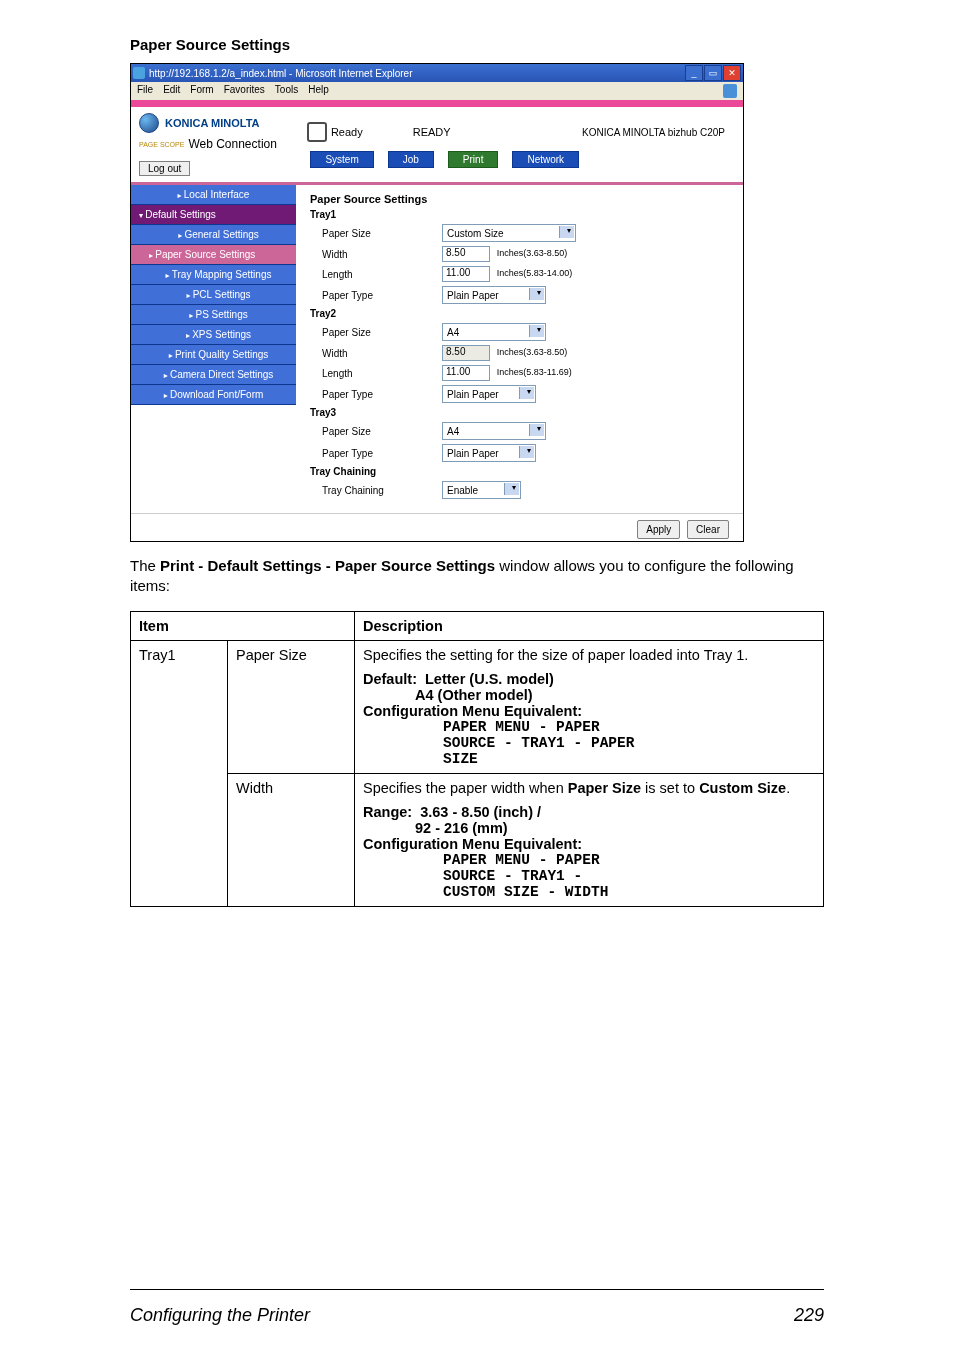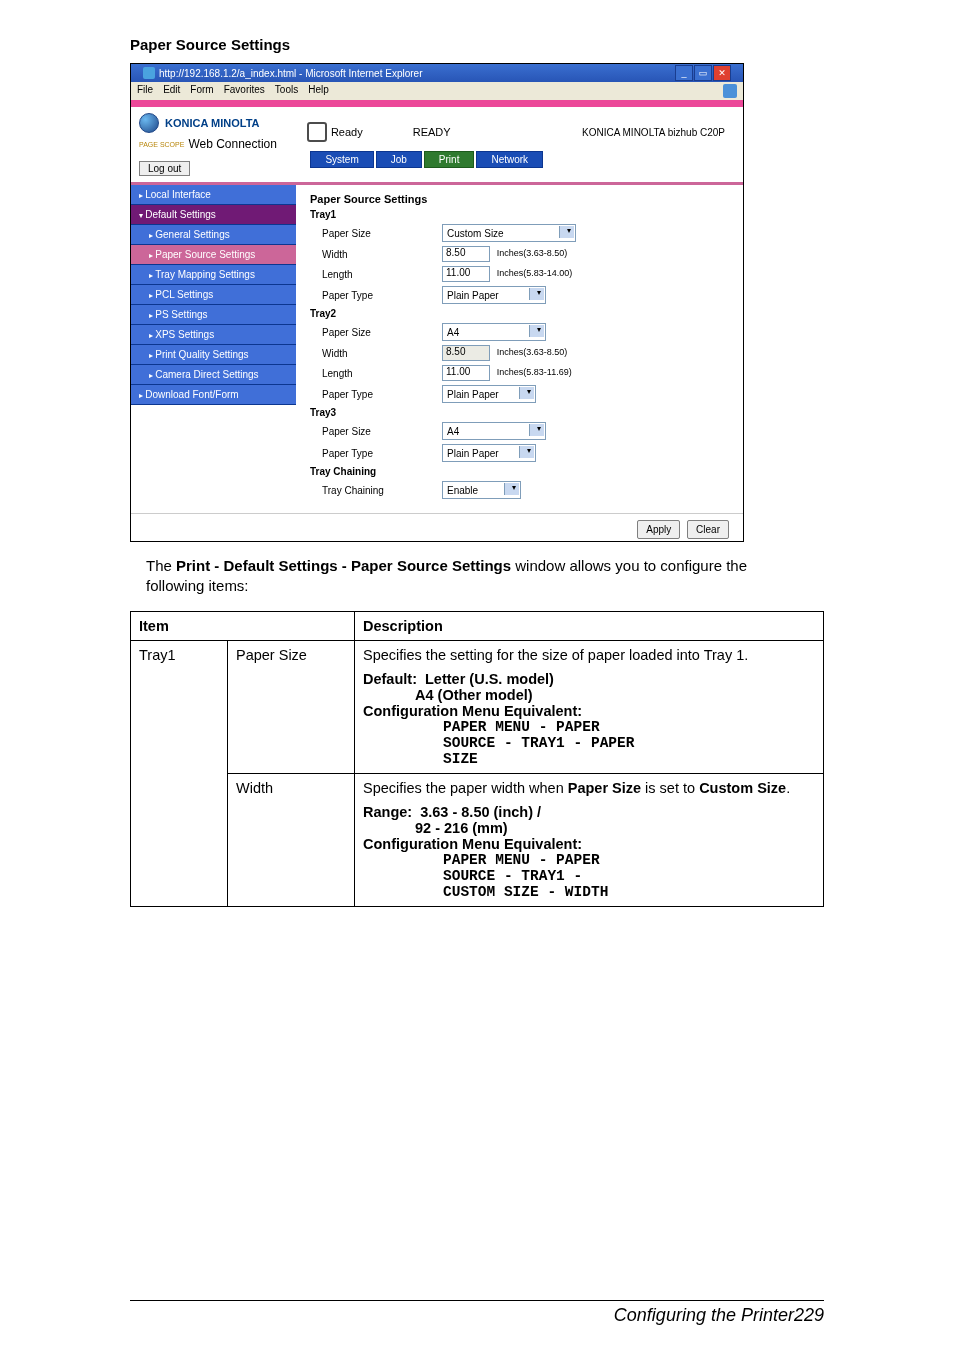--- a/index.html
+++ b/index.html
@@ -26,21 +26,21 @@
     margin-bottom: 14px;
     font-family: Tahoma, Arial, sans-serif;
     font-size: 10px;
   }
   
   .titlebar {
     display: flex;
     align-items: center;
     background: linear-gradient(#3a6fd0, #2855b6);
     height: 18px;
-    padding: 0 12px;
+    padding: 0 2px;
     justify-content: space-between;
   }
   .titlebar .favicon {
     width: 12px; height: 12px;
     background: #4aa3df;
     border-radius: 2px;
     margin-right: 4px;
   }
   .titlebar .title-text { color:#fff; font-size:10px; flex:1; }
   .win-btns { display:flex; gap:1px; }
@@ -99,42 +99,42 @@
   .logout-btn {
     border:1px solid #7f7f7f;
     background:#efefef;
     font-size:10px;
     padding:1px 8px;
     border-radius:0;
     margin:4px 0 4px 8px;
   }
   .logout-row { display:flex; align-items:center; }
   
-  .tab-row { display:flex; gap:2px; margin-left:120px; margin-top:-18px; }
+  .tab-row { display:flex; gap:14px; margin-left:120px; margin-top:-18px; }
   .tab {
     padding:2px 14px;
     font-size:10px;
     color:#fff;
     background:#1a4db5;
     border:1px solid #0c3690;
   }
   .tab.active { background:#2f7a2f; border-color:#1d5a1d; }
   .pink-bar { height:3px; background:#cc6699; margin-top:2px; }
   
   .cols { display:flex; }
   .side {
     width:165px;
     font-size:10px;
   }
   .side-item {
     color:#fff;
     padding:4px 8px;
     border-bottom:1px solid #0c3690;
   }
-  .side-item.bright { background:#406fd8; }
+  .side-item.bright { background:#406fd8;text-align:center; }
   .side-item.dark   { background:#701a75; }
   .side-item.active { background:#cc6699; }
   .side-item.sub { padding-left:18px; }
   .side-item::before {
     content:"▸ "; color:#fff; font-size:8px;
   }
   .side .expanded::before { content:"▾ "; }
   .main { flex:1; padding:6px 14px; font-size:10px; }
   .main h4 { font-size:11px; font-weight:bold; margin:2px 0 4px; }
   .grp-title { font-weight:bold; margin-top:4px; }
@@ -178,21 +178,21 @@
     background:#efefef;
     font-size:10px;
     padding:3px 8px;
     border-radius:2px;
     margin-left:4px;
   }
   hr.thin { border:none; border-top:1px solid #ccc; margin:4px 0;}
   
   .caption {
     font-size:15px;
-    margin:8px 16px 14px;
+    margin:8px 0 14px;
     line-height:1.35;
   }
   table.doc {
     border-collapse:collapse;
     width:100%;
     font-size:14.5px;
   }
   table.doc th, table.doc td {
     border:1px solid #000;
     padding:6px 8px;
@@ -200,23 +200,23 @@
     text-align:left;
   }
   table.doc th { font-weight:bold;margin-left:15px; }
   .desc-block { margin-top:8px;font-weight:bold; }
   .indent1 { padding-left:52px; display:block; }
   .indent2 { padding-left:80px; display:block; font-family:"Courier New",monospace; }
   .footer {
     position:absolute;
     left:130px; right:130px; bottom:24px;
     display:flex;
-    justify-content:flex-end;
+    justify-content:space-between;
     border-top:1px solid #000;
-    padding-top:4px;
+    padding-top:15px;
     font-size:18px;
     font-style:italic;
   }
 </style>
 </head>
 <body>
 
 <div class="page">
   <div class="section-title">Paper Source Settings</div>
 

